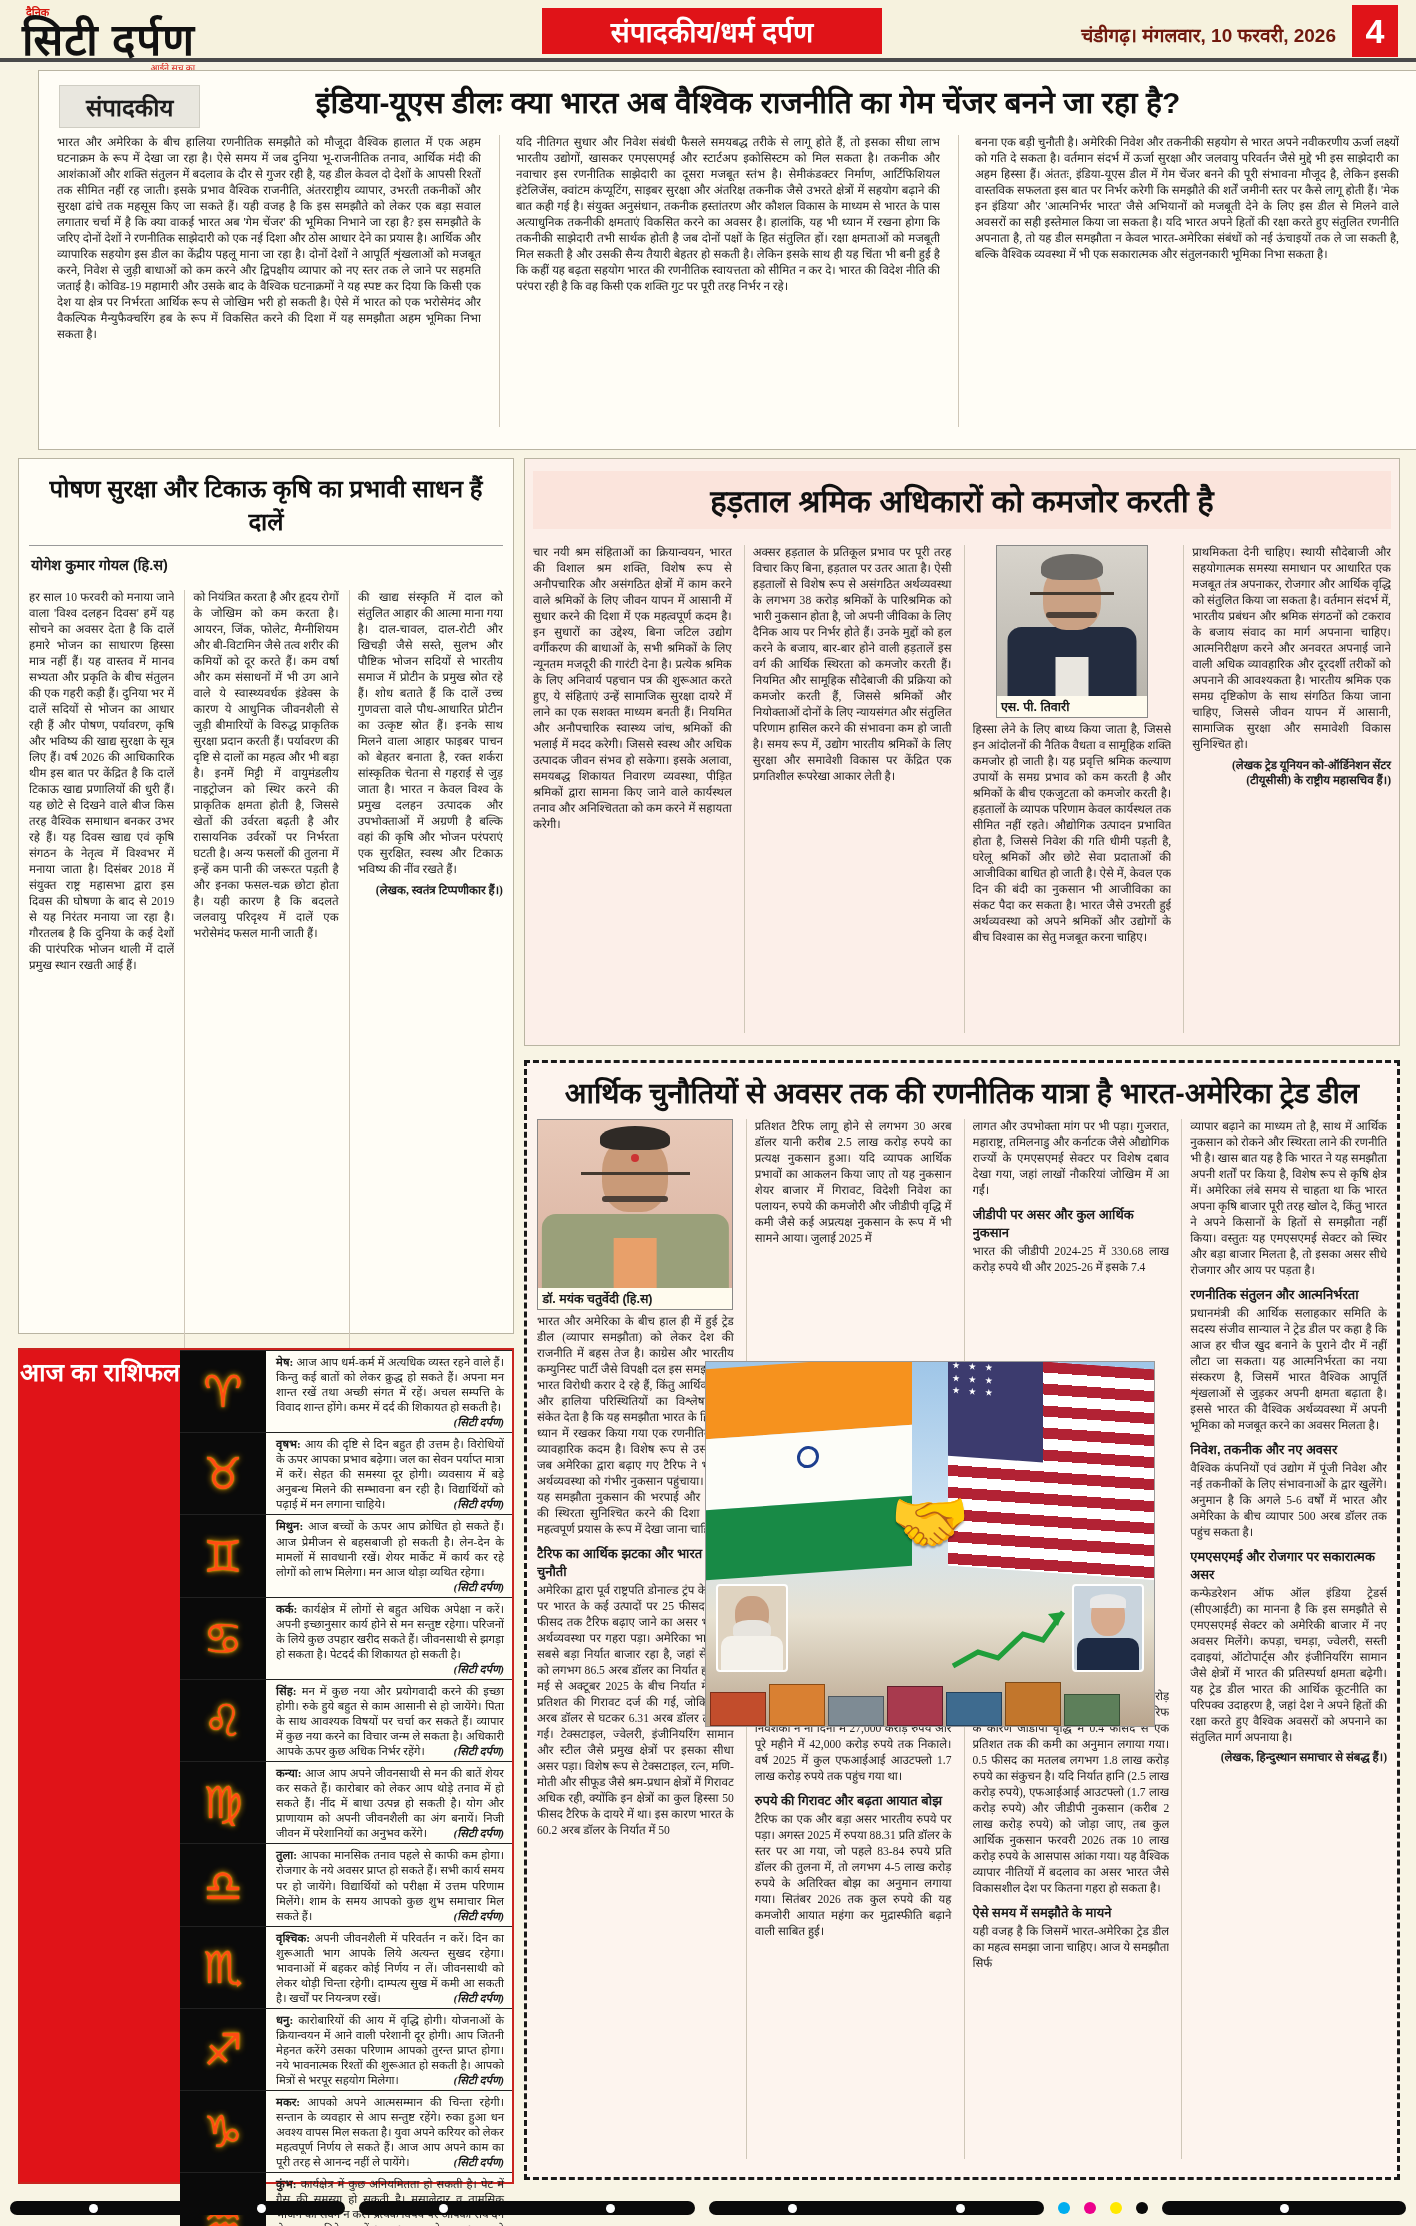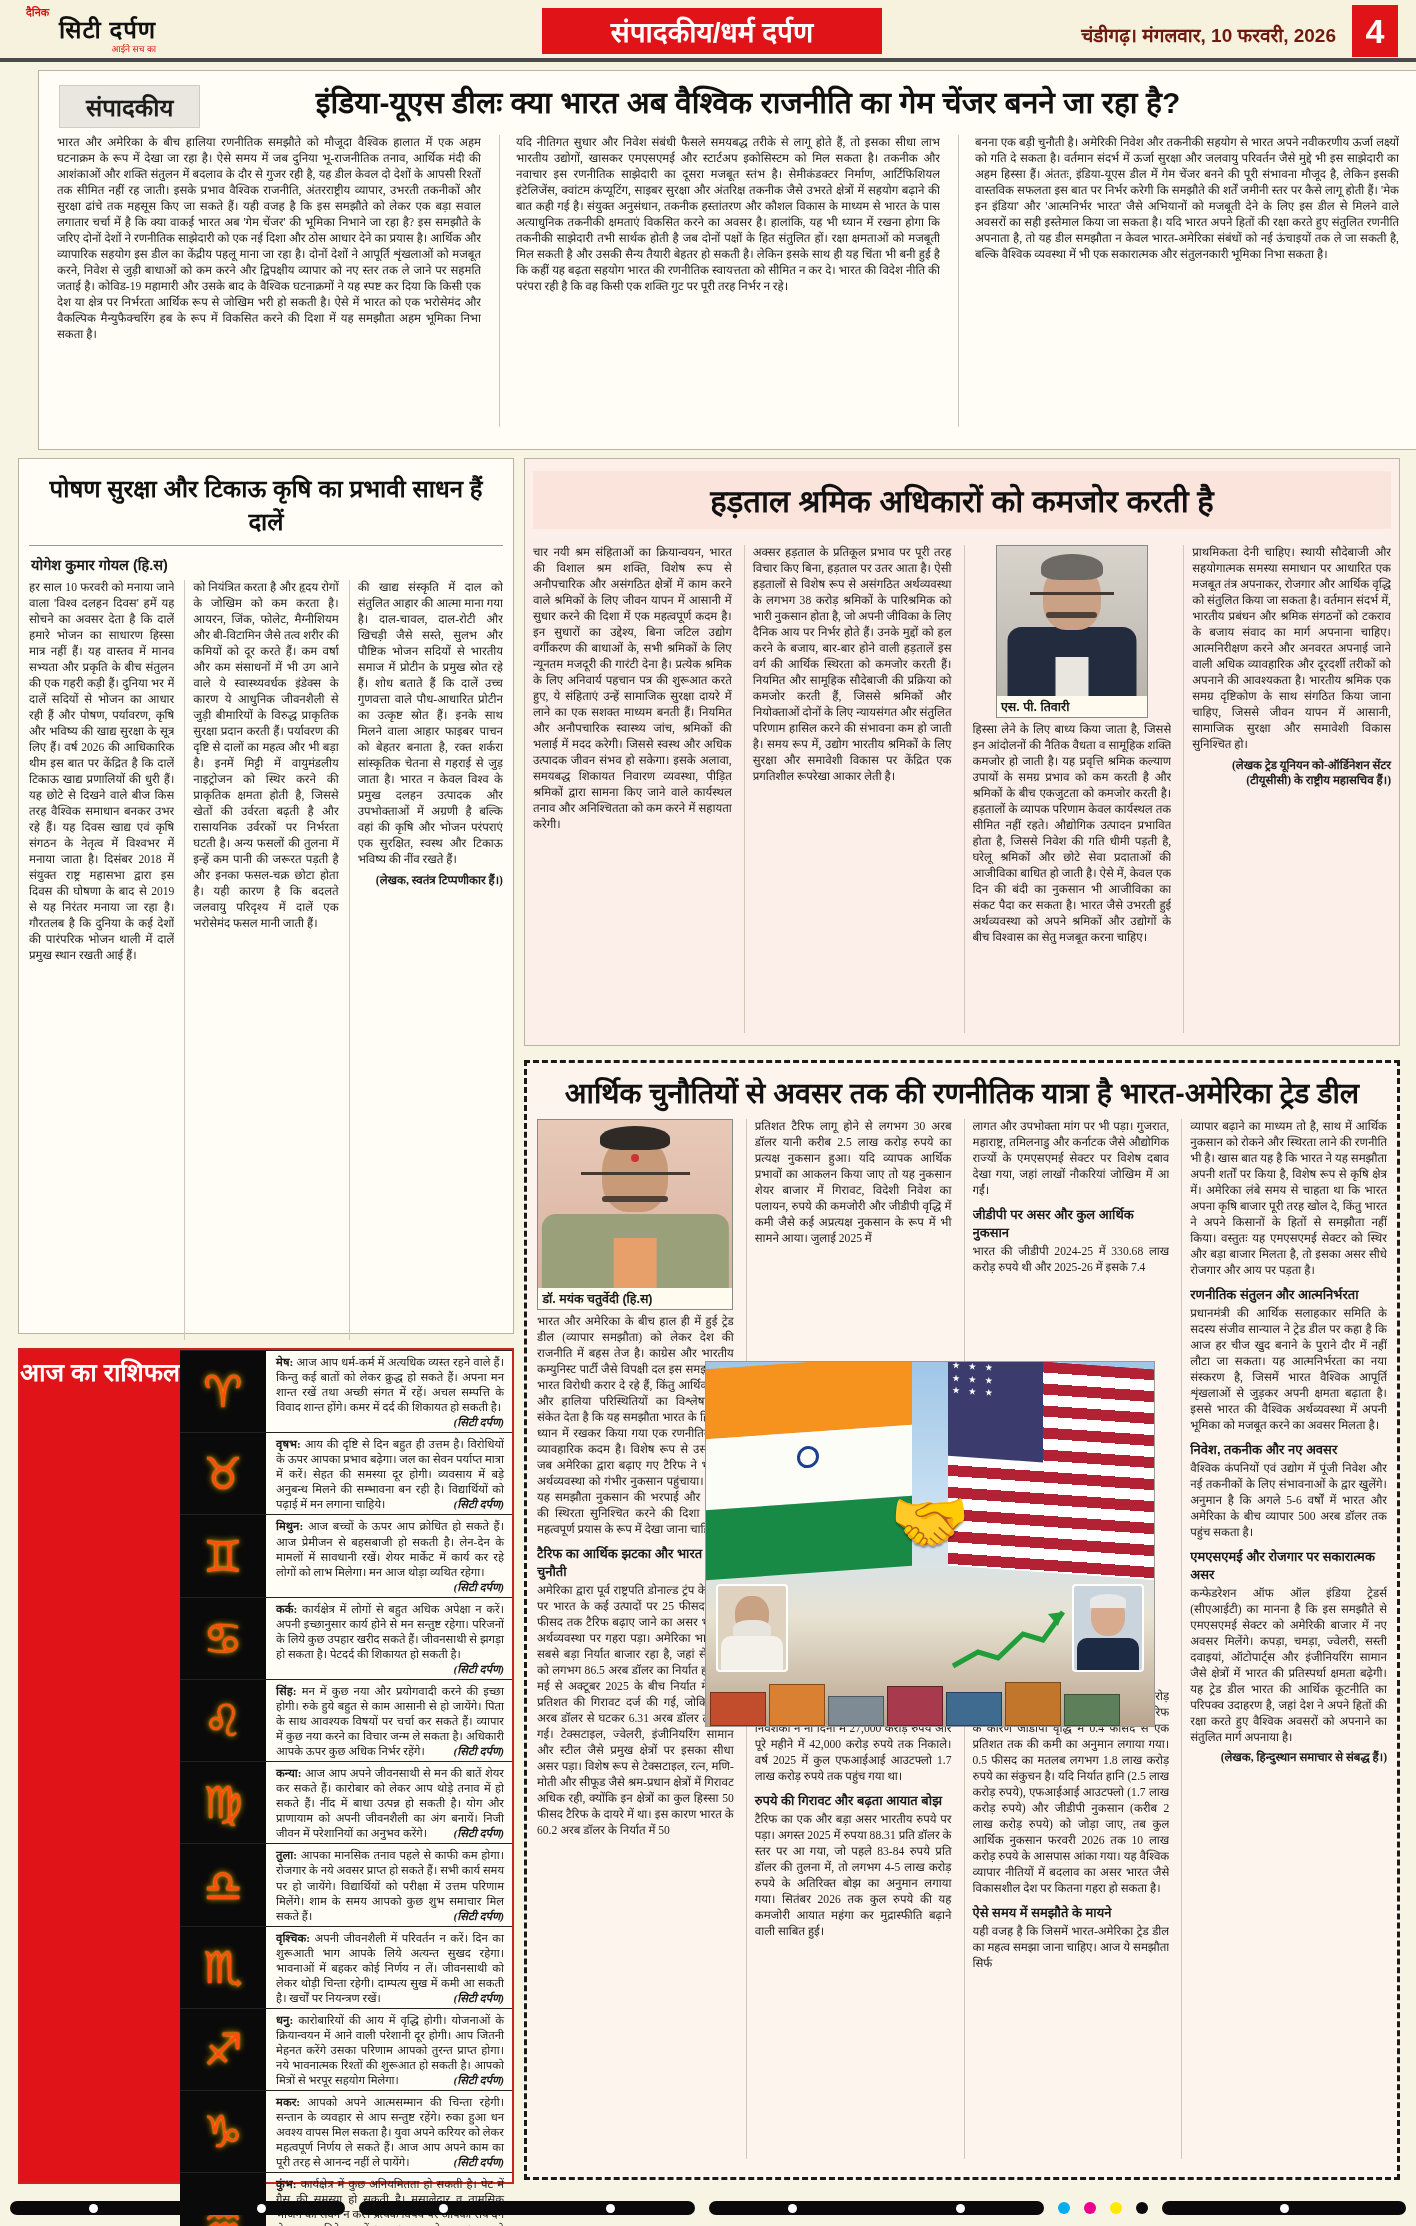--- a/index.html
+++ b/index.html
@@ -6,21 +6,21 @@
   html,body { background:#e8e4d4; }
   .page {
     position:relative; width:1416px; height:2226px; margin:0 auto;
     background:#f8f4e4; font-family:"Liberation Serif", serif; color:#1c1c1c;
     overflow:hidden;
   }
   
   .masthead { position:absolute; left:0; top:0; width:1416px; height:62px; background:#f6f2de; border-bottom:4px solid #4a4a4a; }
   .logo-wrap { position:absolute; left:22px; top:4px; }
   .logo-top { font-family:"Liberation Sans",sans-serif; color:#d6170f; font-size:11px; font-weight:bold; margin-left:4px; }
-  .logo-main { font-family:"Liberation Sans",sans-serif; font-weight:bold; font-size:24px; color:#111; letter-spacing:1px; line-height:0.95;margin-left:37px; }
+  .logo-main { font-family:"Liberation Sans",sans-serif; font-weight:bold; font-size:44px; color:#111; letter-spacing:1px; line-height:0.95; }
   .logo-tag { font-family:"Liberation Sans",sans-serif; color:#d6170f; font-size:9px; text-align:right; }
   .section-box { position:absolute; left:542px; top:8px; width:340px; height:46px; background:#e01318; color:#fff;
     font-family:"Liberation Sans",sans-serif; font-weight:bold; font-size:28px; display:flex; align-items:center; justify-content:center; }
   .dateline { position:absolute; right:80px; top:22px; font-family:"Liberation Sans",sans-serif; font-weight:bold; font-size:19px; color:#70190e; }
   .pageno-box { position:absolute; right:18px; top:5px; width:46px; height:52px; background:#e01318; color:#fff;
     font-family:"Liberation Sans",sans-serif; font-weight:bold; font-size:34px; display:flex; align-items:center; justify-content:center; }
   .art-box { position:absolute; background:#fffdf6; border:1px solid #b9b4a2; }
   .headline { font-family:"Liberation Sans",sans-serif; font-weight:bold; color:#111; text-align:center; }
   .body-txt { font-size:11.6px; line-height:1.38; text-align:justify; color:#222; overflow:hidden; }
   .credit { font-weight:bold; text-align:right; font-size:11.6px; margin-top:4px; }
@@ -28,21 +28,21 @@
   
   .editorial { left:18px; top:70px; width:1380px; height:380px; padding:4px 18px;margin-left:20px; }
   .edit-label { position:absolute; left:20px; top:14px; background:#e9e7df; border:1px solid #cfcdc3; padding:4px 26px;
     font-family:"Liberation Sans",sans-serif; font-weight:bold; font-size:24px; }
   .edit-headline { margin:10px 130px 8px 170px; font-size:30px; line-height:1.2; }
   .edit-cols { display:flex; gap:18px; margin-top:14px; height:292px; }
   .edit-col { flex:1; }
   
   .pulses { left:18px; top:458px; width:496px; height:876px; padding:8px 10px; }
   .pulses-headline { font-size:24px; margin:4px 0 8px 0; border-bottom:1px solid #999; padding-bottom:8px;}
-  .pulses-byline { font-weight:bold; font-size:14.5px; margin:2px 0 6px 2px; font-family:"Liberation Sans",sans-serif;}
+  .pulses-byline { font-weight:bold; font-size:14.5px; margin:2px 0 16px 2px; font-family:"Liberation Sans",sans-serif;}
   .pulses-cols { display:flex; gap:10px; height:760px; }
   .pulses-col { flex:1; padding-left:8px; }
   .pulses-col:first-child { padding-left:0; }
   
   .strike { left:524px; top:458px; width:876px; height:588px; background:#fcefe9; border:1px solid #b9b4a2; position:absolute; padding:12px 8px; }
   .strike-headline-band { background:#fbe4dc; padding:8px 4px; font-size:31px; }
   .strike-cols { display:flex; gap:12px; margin-top:16px; height:488px; }
   .strike-col { flex:1; padding-left:8px; }
   .strike-col:first-child { padding-left:0; }
   .photo-card { width:152px; margin:0 auto 4px auto; border:1px solid #888; background:#fffbee; }

